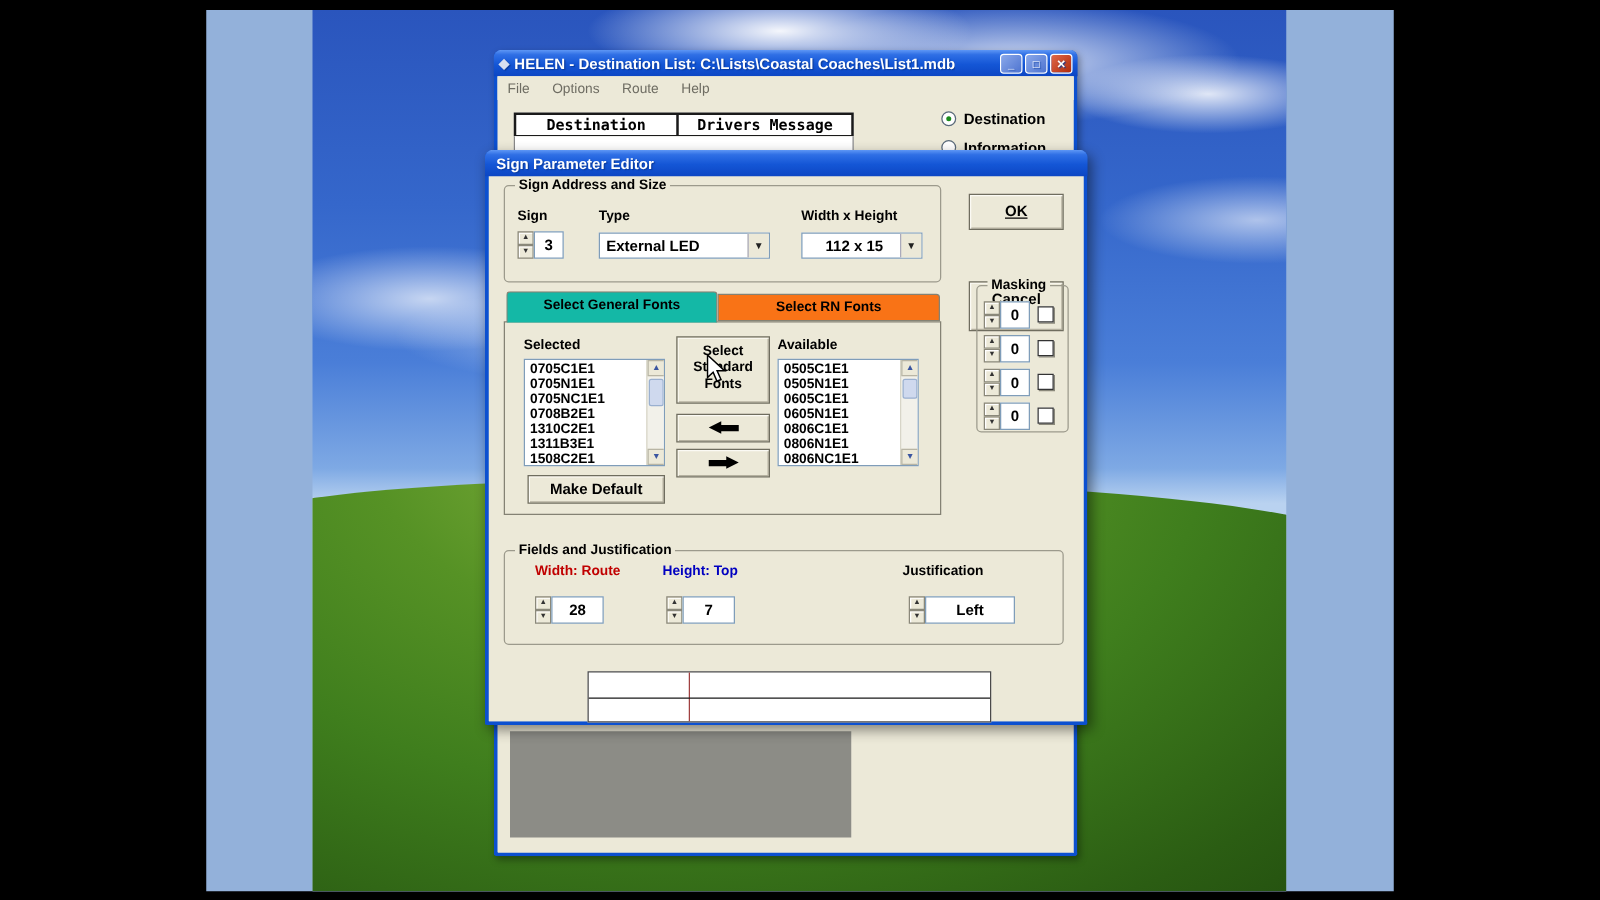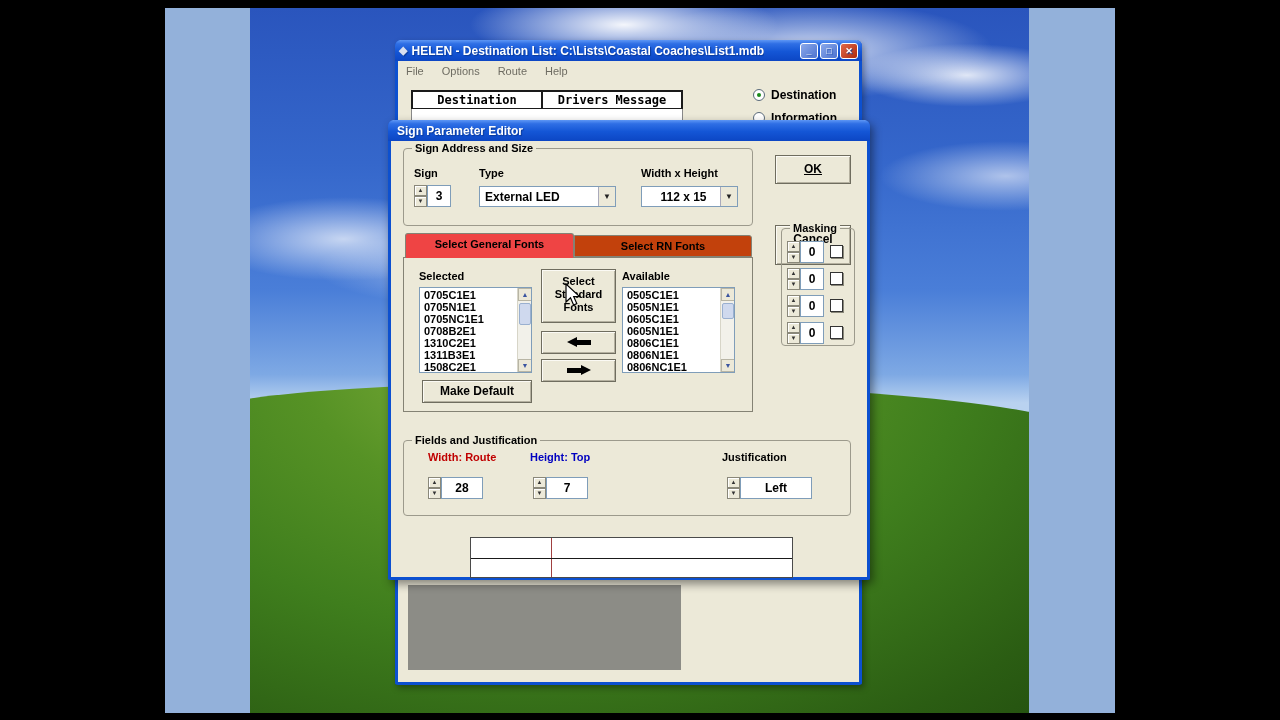--- a/index.html
+++ b/index.html
@@ -99,22 +99,22 @@
   .ok-btn { position:absolute; left:384px; top:35px; width:76px; height:29px; line-height:27px; }
   .ok-btn .ul { text-decoration:underline; }
   .cancel-btn { position:absolute; left:384px; top:71px; width:76px; height:40px; line-height:27px;margin-top:34px; }
   .masking-group { left:390px; top:108px; width:74px; height:118px; }
   .mask-row { position:absolute; left:5px; display:flex; align-items:center; }
   .mask-row .field { width:24px; height:22px; }
 
   .tab { position:absolute; top:115px; height:22px; background:#ece9d8; border:1px solid #848274;
          font-size:11px; font-weight:bold; text-align:center; line-height:20px; }
   .tab.active { top:113px; height:25px; border-bottom:none; border-radius:3px 3px 0 0; z-index:2;
-                background:#ef4444; }
-  .tab.inactive { border-radius:0 3px 0 0; background:#c2410c; }
+                background:#14b8a6; }
+  .tab.inactive { border-radius:0 3px 0 0; background:#f97316; }
   .tab-panel { position:absolute; left:12px; top:137px; width:350px; height:155px;
                background:#ece9d8; border:1px solid #848274; z-index:1; }
   .col-label { position:absolute; font-size:11px; font-weight:bold; text-align:left; }
   .sel-std-btn { position:absolute; left:137px; top:11px; width:75px; height:54px;
                  font-size:11px; font-weight:bold; padding:5px 8px; line-height:13px; }
   .arrow-btn { position:absolute; left:137px; width:75px; height:23px; display:flex;
                align-items:center; justify-content:center; }
   .arr { position:relative; width:26px; height:9px; }
   .arr .shaft { position:absolute; top:2px; width:16px; height:5px; background:#000; }
   .arr .head  { position:absolute; top:-1px; width:0; height:0; border-top:5.5px solid transparent;

